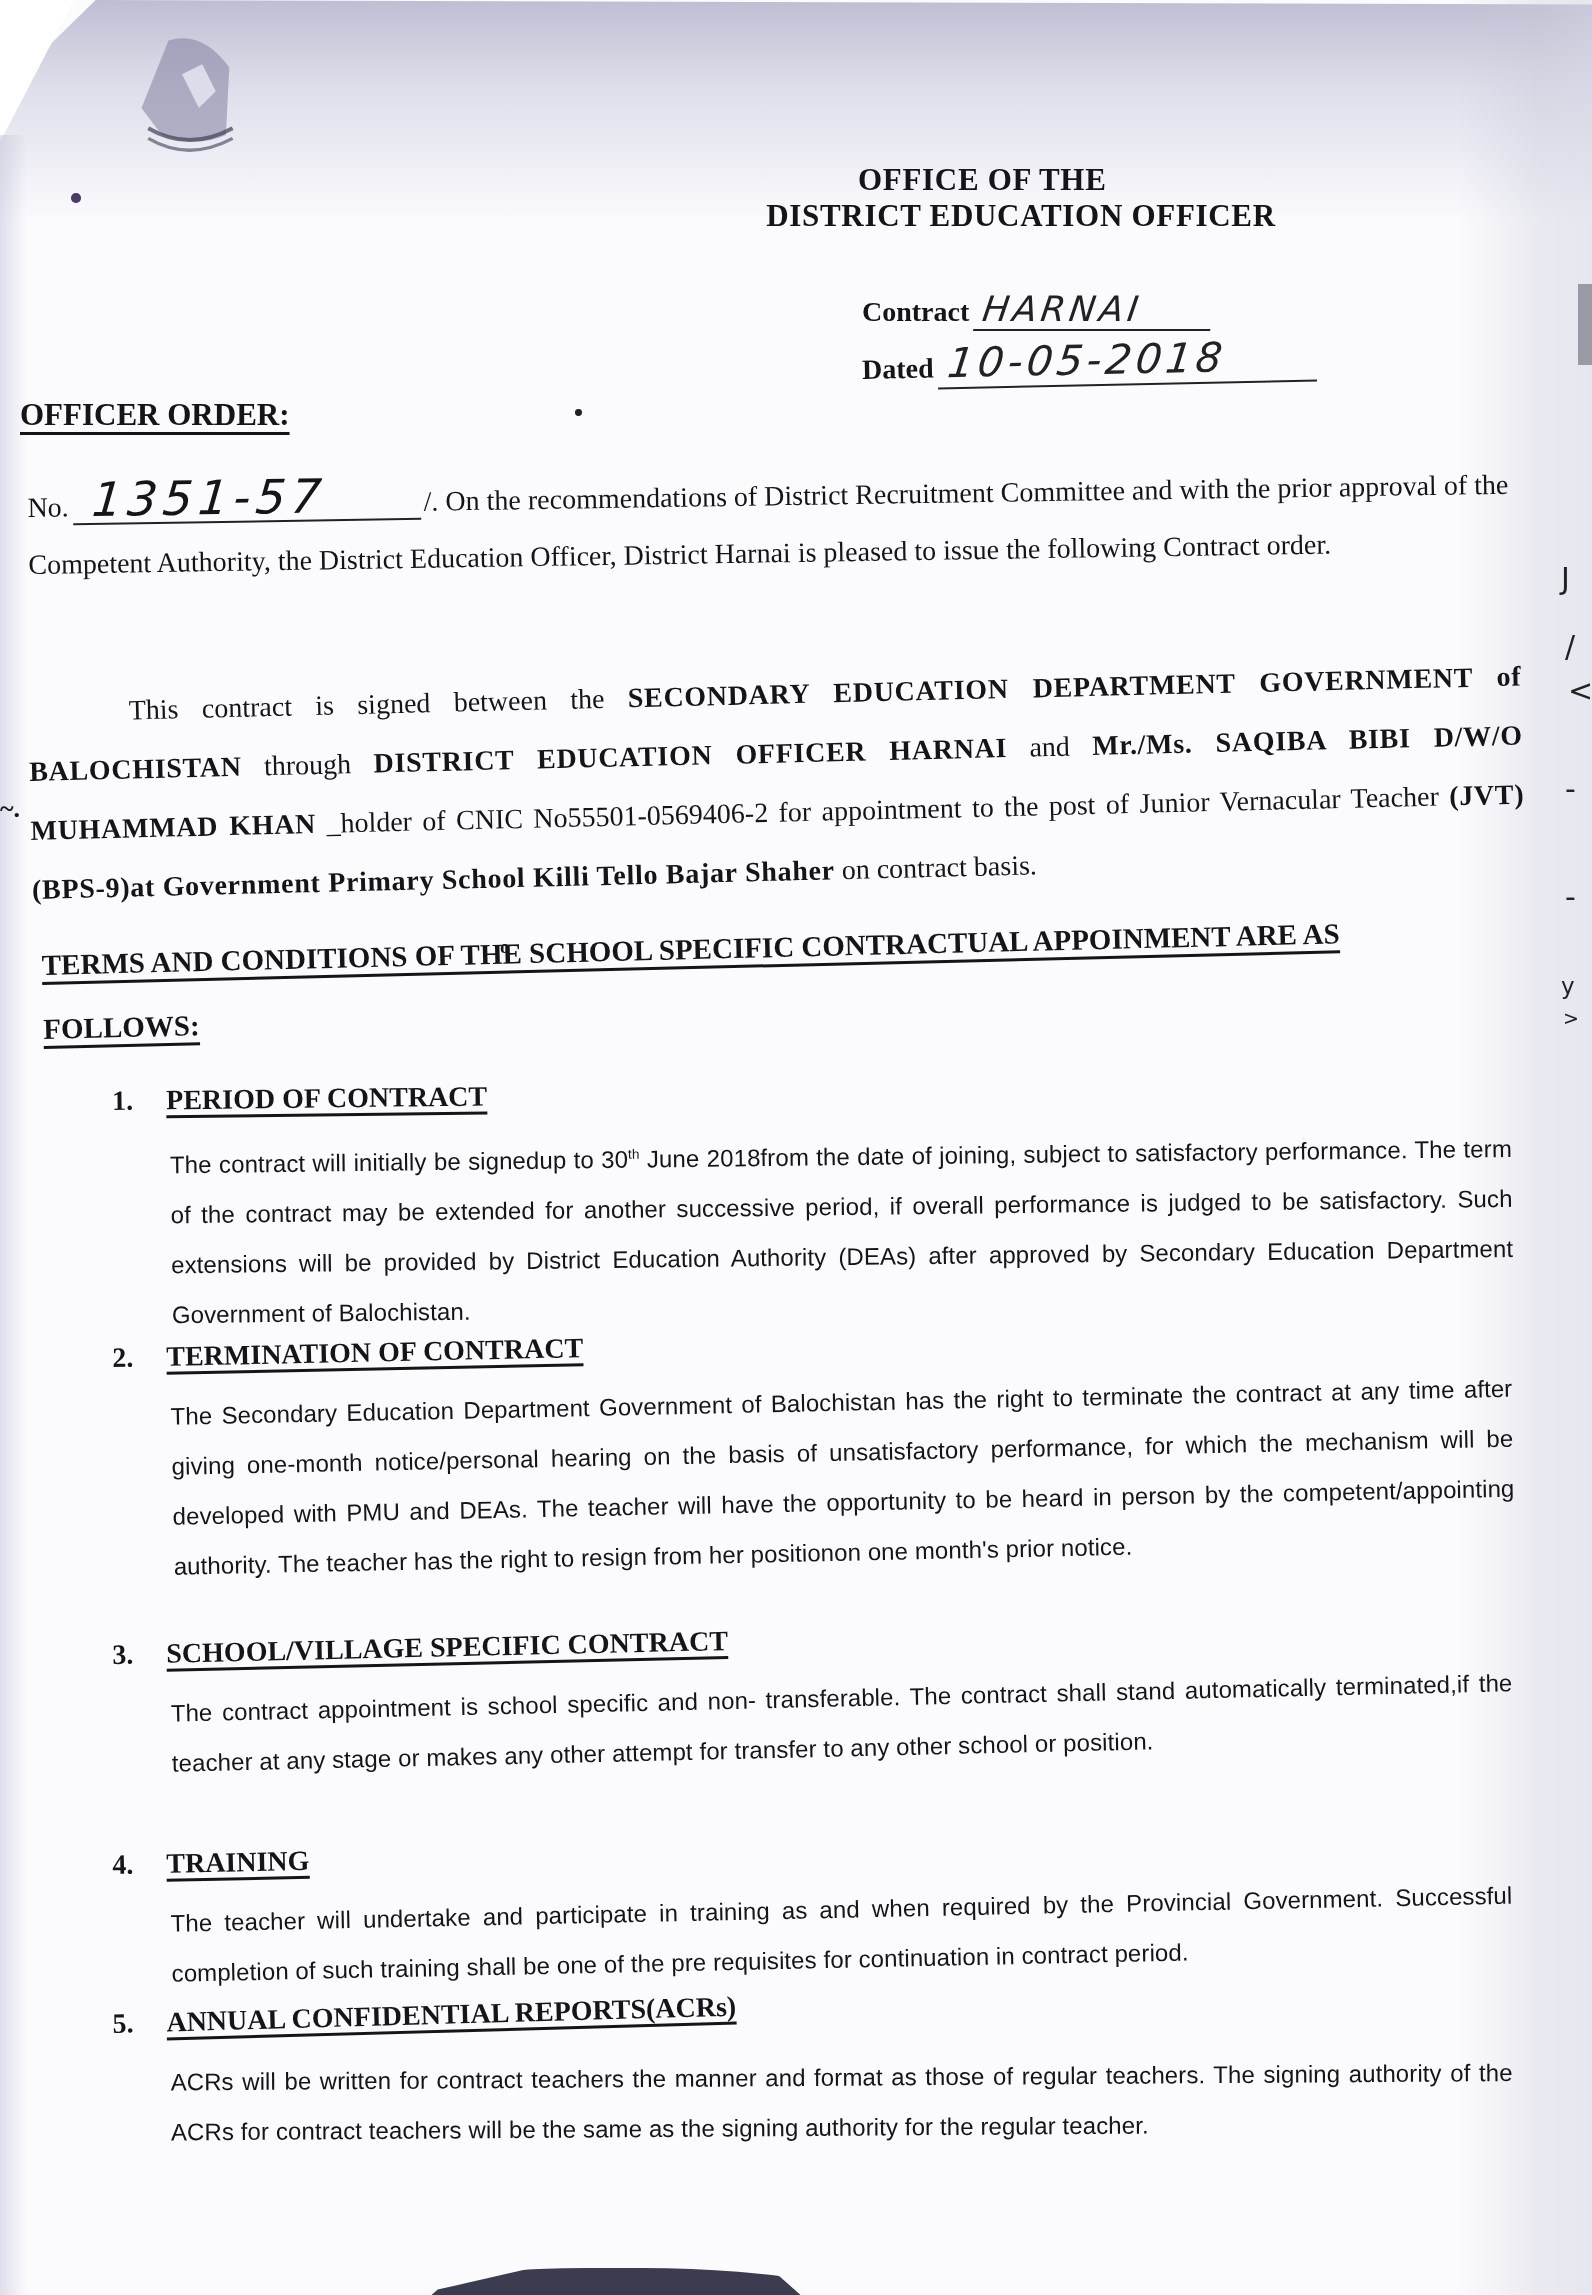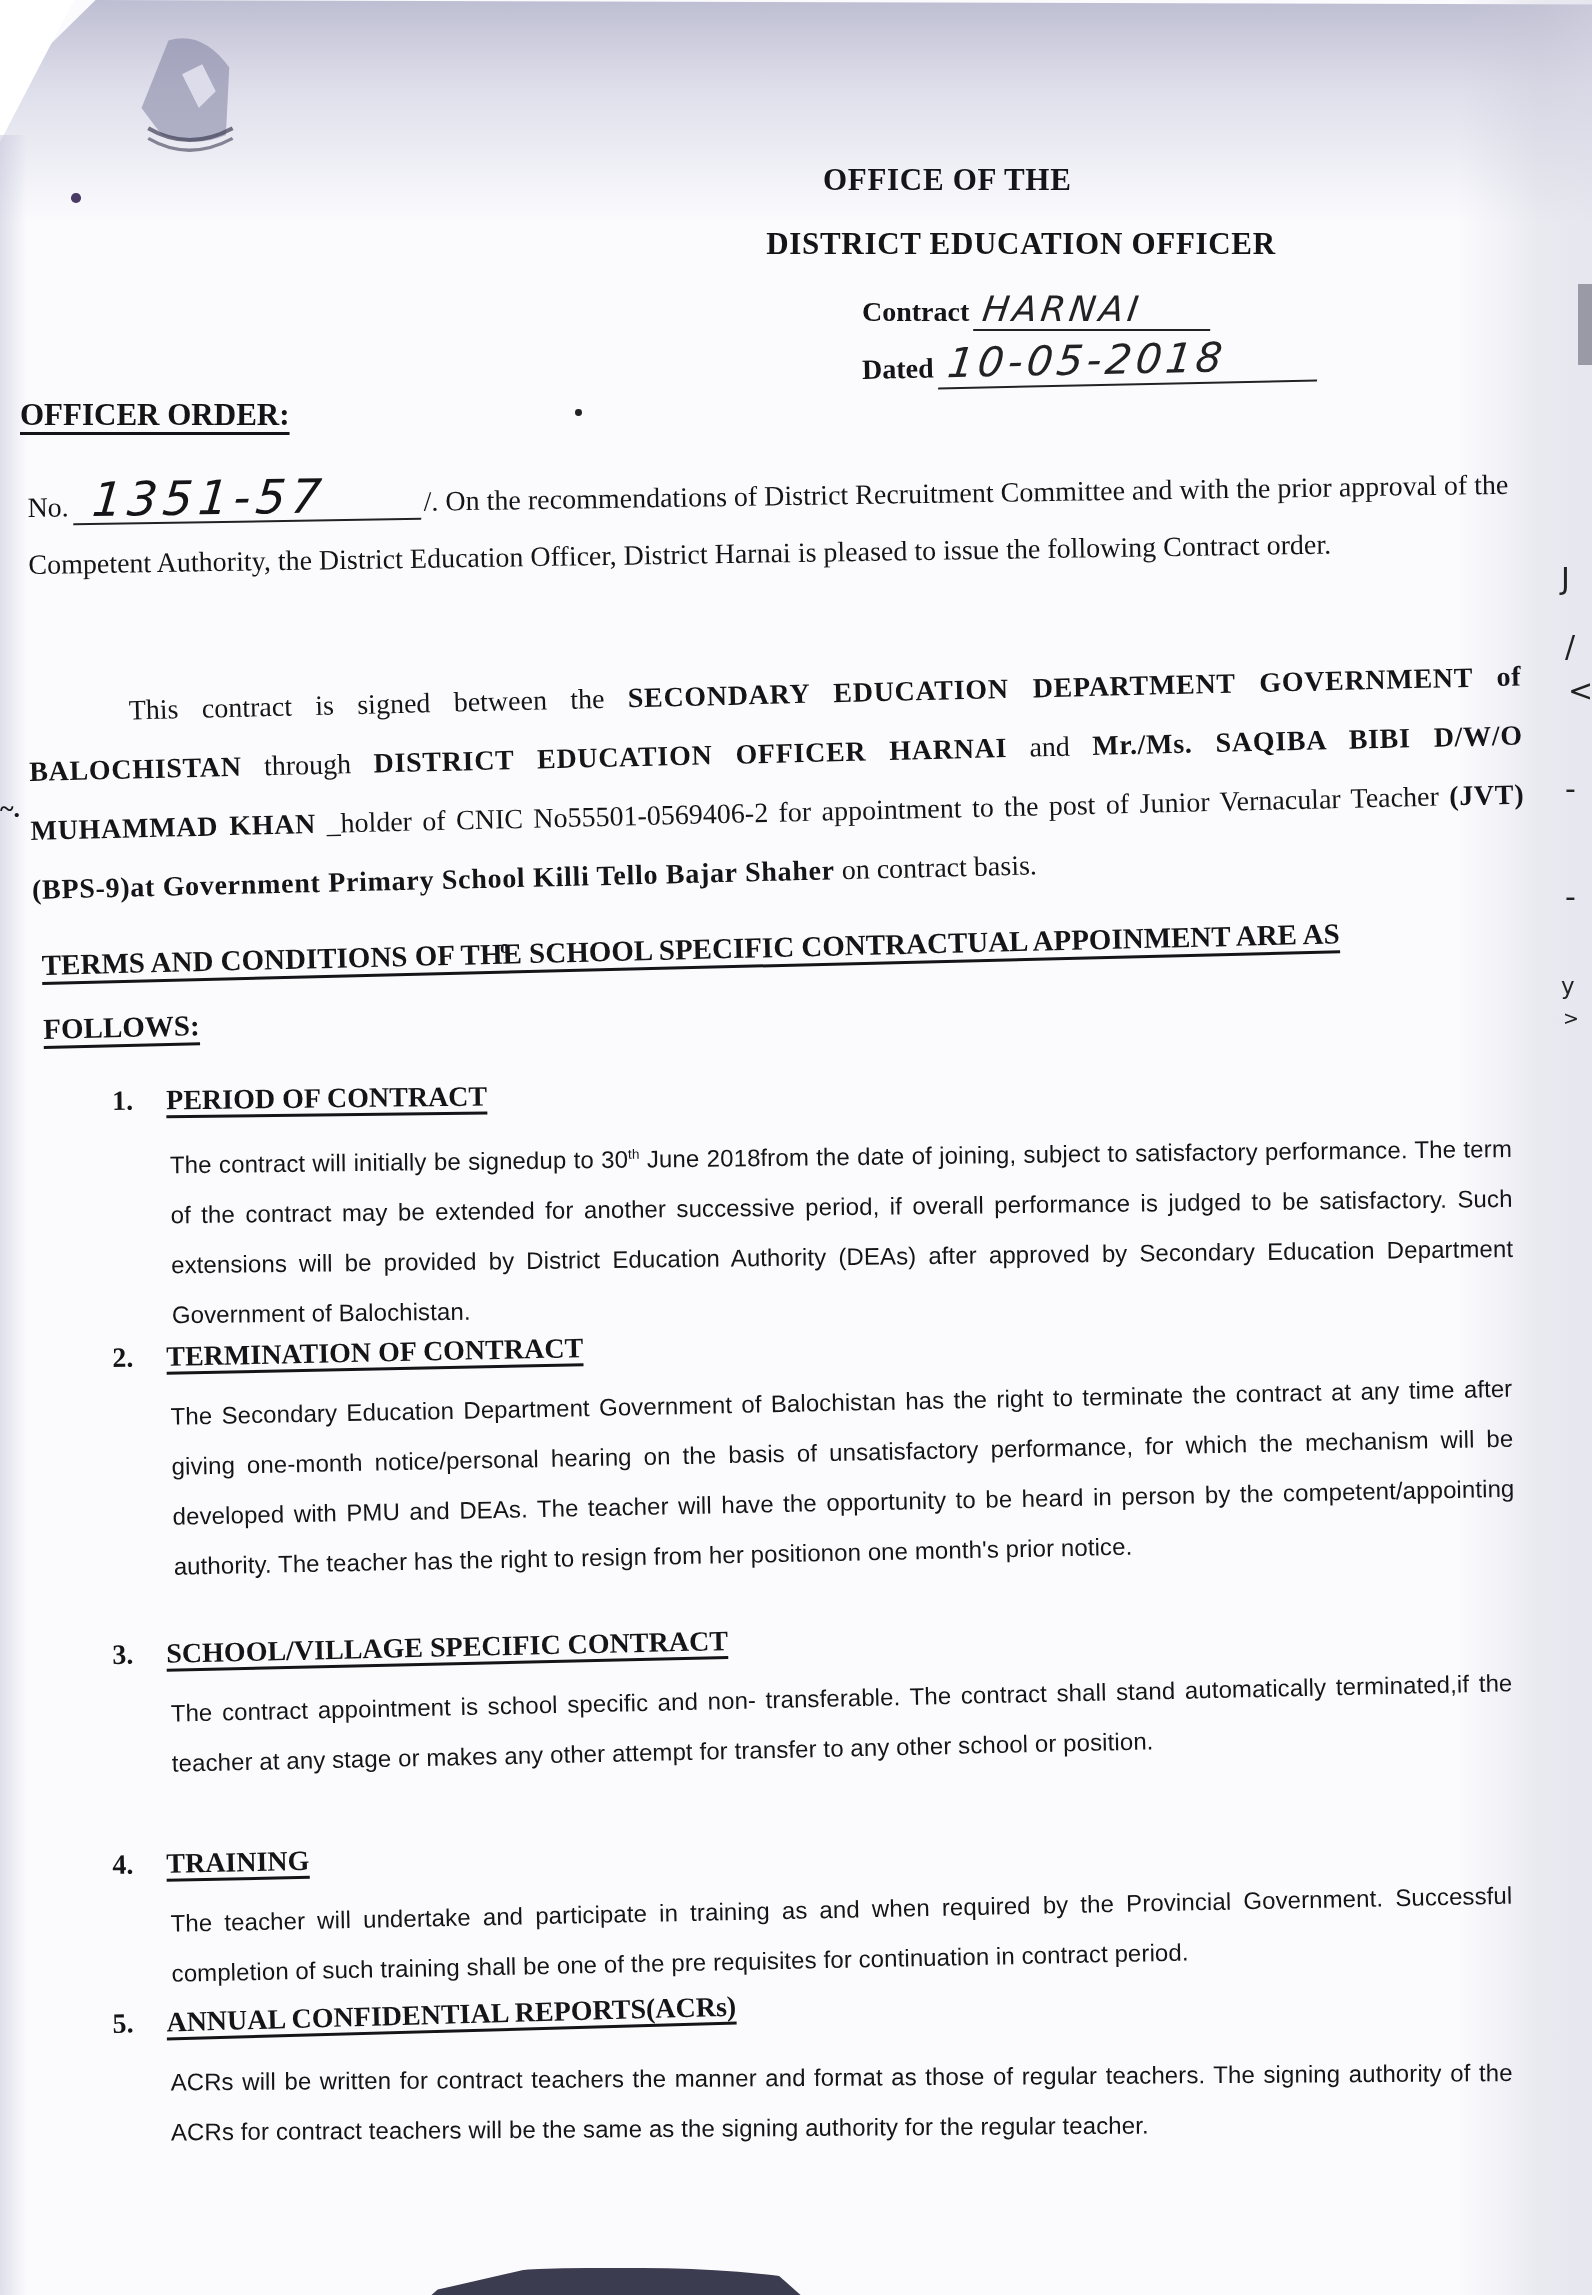--- a/index.html
+++ b/index.html
@@ -36,22 +36,22 @@
       position: absolute; left: 101px; top: 27px; width: 162px; height: 135px;
     }
     .stamp-dot { position:absolute; width:9.5px; height:9.5px; border-radius:50%; background:#4a3b66; }
 
     .page { position: absolute; left: 0; top: 0; width: 1593px; height: 2295px; }
 
     .office-head {
       position: absolute; left: 744px; top: 162px; width: 554px; text-align: center;
       font-weight: bold; font-size: 31px; letter-spacing: 0.7px;
     }
-    .office-head .l1 { display:block; margin-left: 79px; text-align:left; }
-    .office-head .l2 { display:block; margin-top: 28px; }
+    .office-head .l1 { display:block; margin-left: 114px; text-align:left; }
+    .office-head .l2 { display:block; }
 
     .meta-line {
       position: absolute; font-size: 28px; font-weight: bold;
     }
     .meta-line .lbl { font-weight: bold; }
     .fill {
       display: inline-block; border-bottom: 2px solid #222;
       font-family: "DejaVu Sans", sans-serif; font-style: italic; font-weight: normal;
       font-size: 35px; letter-spacing: 4px; color: #222;
       padding: 0 6.8px; transform: skewX(-8deg);

